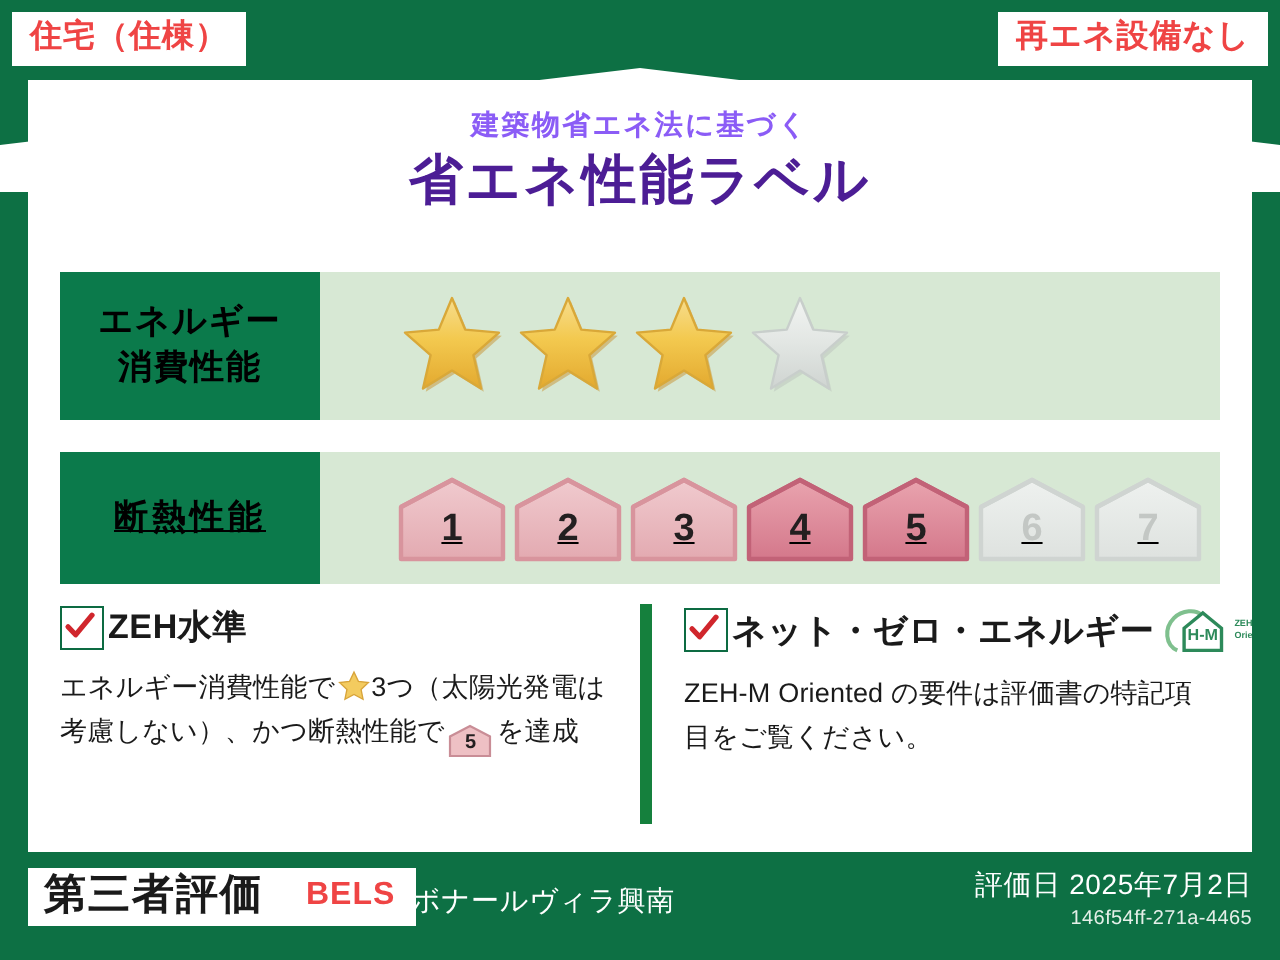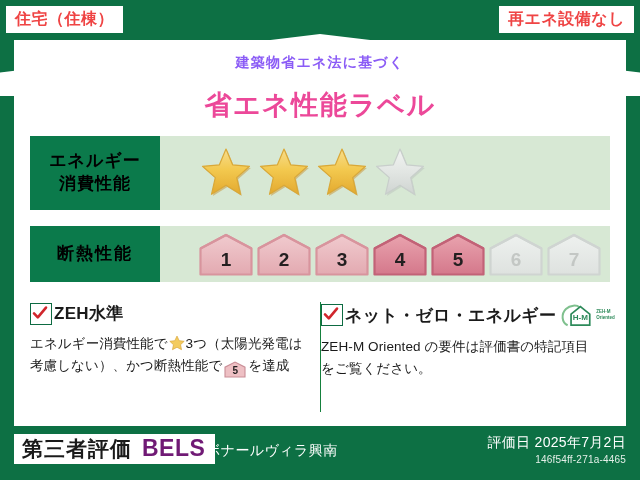--- a/index.html
+++ b/index.html
@@ -42,32 +42,32 @@
     overflow:hidden;
   }
   .title-block{
     position:absolute;left:0;top:14px;width:612px;text-align:center;
   }
   .title-sub{
     font-size:14px;font-weight:bold;color:#8b5cf6;letter-spacing:1.2px;
     line-height:1.2;
   }
   .title-main{
-    font-size:27px;font-weight:bold;color:#ec4899;letter-spacing:1.5px;
-    line-height:1.25;margin-top:18px;
+    font-size:27px;font-weight:bold;color:#4c1d95;letter-spacing:1.5px;
+    line-height:1.25;margin-top:3px;
   }
 
   
   .row{
     position:absolute;left:16px;width:580px;
     background:#d7e8d4;
     display:flex;align-items:center;
   }
   .row.energy{top:96px;height:74px;}
-  .row.insul{top:186px;height:56px;}
+  .row.insul{top:186px;height:66px;text-decoration:underline;}
   .row-label{
     width:130px;height:100%;
     background:#0b7a4b;
     color:#000000;font-weight:bold;
     display:flex;flex-direction:column;align-items:center;justify-content:center;
     font-size:17px;line-height:1.35;letter-spacing:1px;
     flex:0 0 130px;
   }
   .row.insul .row-label{font-size:17px;letter-spacing:2px;}
   .row-value{
@@ -96,21 +96,21 @@
   .badge.off span{color:#c3c7c4;}
 
   
   .notes{
     position:absolute;left:16px;top:262px;width:580px;height:110px;
     display:flex;
   }
   .note{
     width:50%;box-sizing:border-box;padding-right:10px;
   }
-  .note.right{border-left:1px solid #15803d;}
+  .note.right{border-left:6px solid #15803d;padding-left:16px;}
   .note-head{
     display:flex;align-items:center;gap:2px;margin-bottom:8px;
   }
   .chk{
     width:20px;height:20px;border:1.6px solid #0d6b42;background:#fff;
     position:relative;flex:0 0 20px;
   }
   .chk svg{position:absolute;left:1px;top:1px;width:16px;height:16px;}
   .note-title{
     font-size:17px;font-weight:bold;color:#1a1a1a;letter-spacing:0.3px;
@@ -141,21 +141,21 @@
     position:absolute;left:0;bottom:0;width:640px;height:54px;
     background:#0d7044;
   }
   .bels-box{
     position:absolute;left:14px;top:8px;
     background:#ffffff;
     display:flex;align-items:center;
     padding:2px 10px 3px 8px;
   }
   .bels-jp{font-size:21px;font-weight:bold;color:#1a1a1a;letter-spacing:1px;line-height:1.15;}
-  .bels-en{font-size:23px;font-weight:bold;color:#701a75;letter-spacing:0.5px;margin-left:10px;line-height:1.1;}
+  .bels-en{font-size:16px;font-weight:bold;color:#ef4444;letter-spacing:0.5px;margin-left:21px;line-height:1.1;}
   .bldg-name{
     position:absolute;left:206px;top:16px;
     font-size:14px;color:#ffffff;letter-spacing:0.4px;
   }
   .eval{
     position:absolute;right:14px;top:7px;text-align:right;
   }
   .eval-date{font-size:14px;color:#ffffff;letter-spacing:0.3px;line-height:1.3;padding-left:20px;}
   .eval-id{font-size:10px;color:#e4efe8;letter-spacing:0.2px;margin-top:3px;}
 </style>

